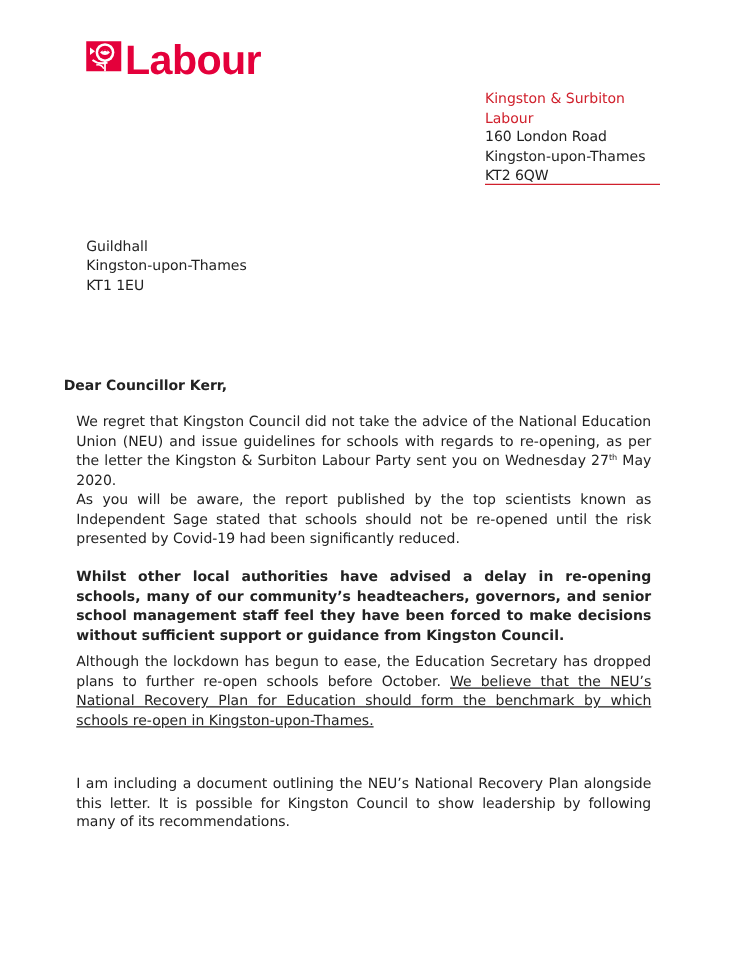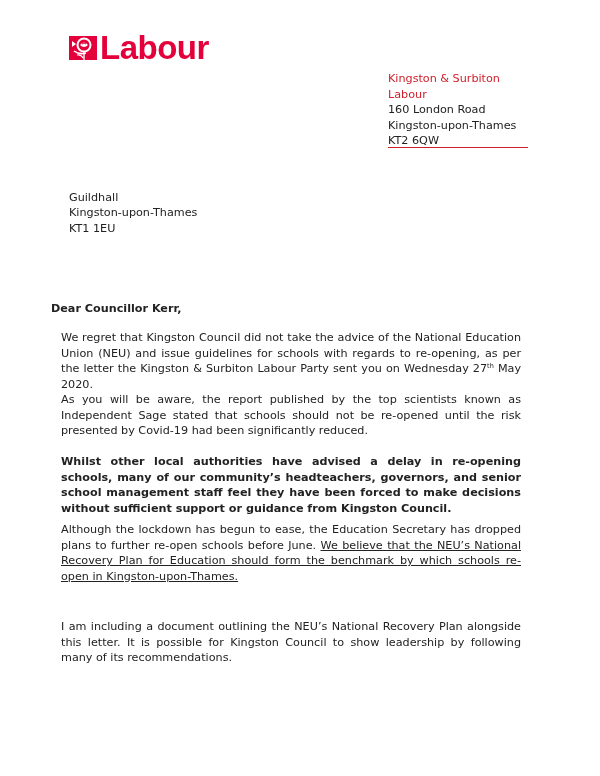--- a/index.html
+++ b/index.html
@@ -14,21 +14,21 @@
       overflow: hidden;
       font-family: "DejaVu Sans", sans-serif;
       color: #222222;
     }
     .logo {
       position: absolute;
       left: 68px;
       top: 30px;
       height: 36px;
       display: flex;
-      align-items: center;
+      align-items: flex-start;
     }
     .logo svg { display: block; }
     .logo-text {
       font-family: "Liberation Sans", sans-serif;
       font-weight: bold;
       font-size: 33px;
       color: #e4003b;
       letter-spacing: -0.5px;
       margin-left: 2px;
       line-height: 36px;
@@ -116,15 +116,15 @@
 </div>
 
 <div class="salutation">Dear Councillor Kerr,</div>
 
 <div class="body-text" style="top:330px;"><span>We regret that Kingston Council did not take the advice of the National Education Union (NEU) and issue guidelines for schools with regards to re-opening, as per the letter the Kingston &amp; Surbiton Labour Party sent you on Wednesday 27</span><sup>th</sup><span> May 2020.</span></div>
 
 <div class="body-text" style="top:392px;">As you will be aware, the report published by the top scientists known as Independent Sage stated that schools should not be re-opened until the risk presented by Covid-19 had been significantly reduced.</div>
 
 <div class="body-text bold" style="top:454px;">Whilst other local authorities have advised a delay in re-opening schools, many of our community’s headteachers, governors, and senior school management staff feel they have been forced to make decisions without sufficient support or guidance from Kingston Council.</div>
 
-<div class="body-text" style="top:522px;"><span>Although the lockdown has begun to ease, the Education Secretary has dropped plans to further re-open schools before June. </span><span class="u">We believe that the NEU’s National Recovery Plan for Education should form the benchmark by which schools re-open in Kingston-upon-Thames.</span></div>
+<div class="body-text" style="top:522px;"><span>Although the lockdown has begun to ease, the Education Secretary has dropped plans to further re-open schools before October. </span><span class="u">We believe that the NEU’s National Recovery Plan for Education should form the benchmark by which schools re-open in Kingston-upon-Thames.</span></div>
 
 <div class="body-text" style="top:599px;margin-top:20px;">I am including a document outlining the NEU’s National Recovery Plan alongside this letter. It is possible for Kingston Council to show leadership by following many of its recommendations.</div>
 
 </body></html>

